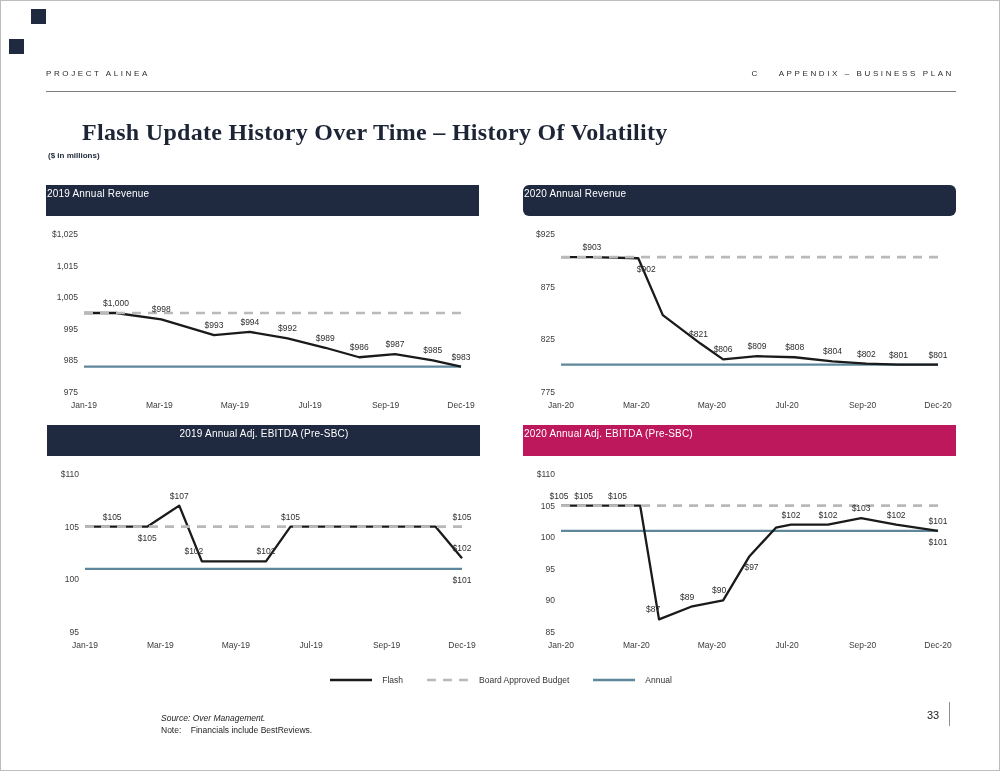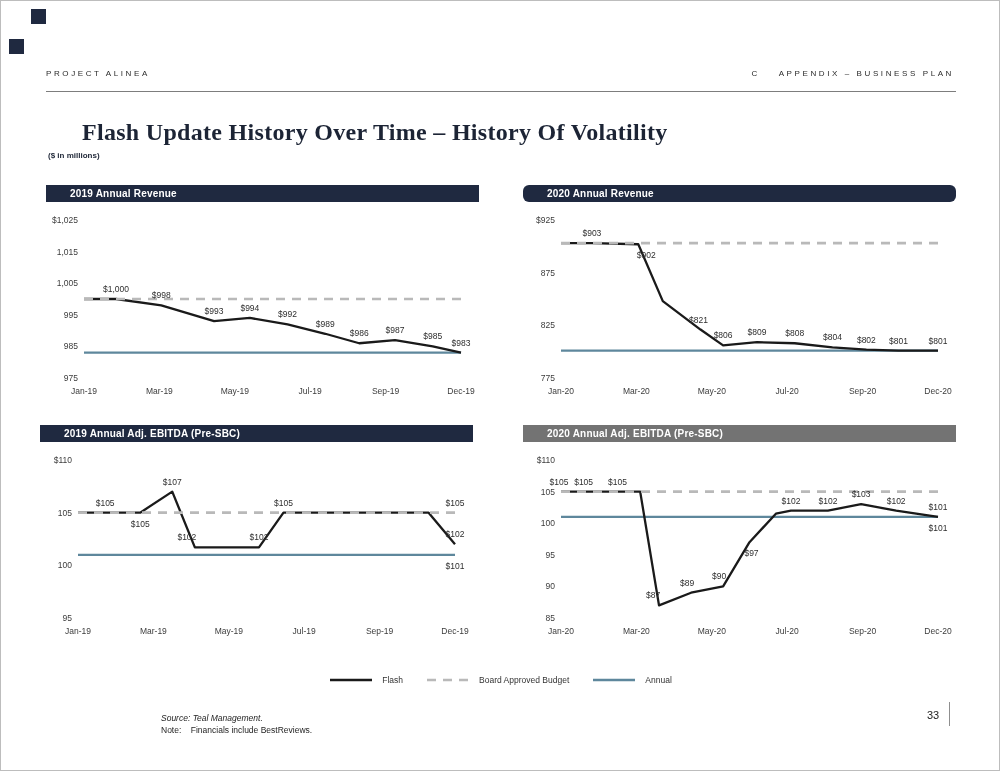--- a/index.html
+++ b/index.html
@@ -14,24 +14,24 @@
             color:#2a2a2a; }
   .topbar span { white-space:pre; }
   .rule { position:absolute; left:45px; width:910px; top:90px; border-top:1px solid #7d7d7d; }
   .title { position:absolute; left:45px; top:118px; font-family:"Liberation Serif", serif;
            font-size:24px; font-weight:bold; color:#1c2435; letter-spacing:0.3px;margin-left:36px; }
   .units { position:absolute; left:47px; top:150px; font-family:Liberation Sans, sans-serif;
            font-size:8px; font-weight:bold; color:#1c2435; }
   .card { position:absolute; width:433px; }
   #card0 { left:45px;  top:184px; }
   #card1 { left:522px; top:184px; }
-  #card2 { left:39px;  top:424px; }
+  #card2 { left:46px;  top:424px;text-align:center; }
   #card3 { left:522px; top:424px; }
-  .card-header { height:17px; line-height:17px; background:#1f2940; color:#ffffff;
-                 font-size:10px; font-weight:bold; padding-left:24px; letter-spacing:0.2px; }
+  .card-header { height:31px; line-height:17px; background:#1f2940; color:#ffffff;
+                 font-size:10px; font-weight:normal; padding-left:1px; letter-spacing:0.2px; }
   .card svg { display:block; margin-top:4px; }
   svg text.tick { font-size:8.5px; fill:#3c3c3c; font-family:"Liberation Sans", sans-serif; }
   svg text.pt   { font-size:8.5px; fill:#2e2e2e; font-family:"Liberation Sans", sans-serif; }
   .legend { position:absolute; left:0; right:0; top:674px; display:flex;
             justify-content:center; align-items:center; gap:22px; }
   .legend-item { display:flex; align-items:center; gap:8px; font-size:8.5px; color:#333; }
   .footnotes { position:absolute; left:160px; top:711px; font-size:8.5px; color:#1e1e1e; line-height:12px; }
   .src { font-style:italic; }
   .note { white-space:pre; }
   .page-num { position:absolute; left:926px; top:708px; font-size:11px; color:#222; }
@@ -132,21 +132,21 @@
         <text x="132.25" y="38.6" text-anchor="middle" class="pt">$107</text>
         <text x="146.87" y="94.42666666666663" text-anchor="middle" class="pt">$102</text>
         <text x="218.95999999999998" y="94.42666666666663" text-anchor="middle" class="pt">$102</text>
         <text x="243.465" y="59.66666666666666" text-anchor="middle" class="pt">$105</text>
         <text x="415" y="91.26666666666667" text-anchor="middle" class="pt">$102</text>
         <text x="415" y="59.66666666666666" text-anchor="middle" class="pt">$105</text>
         <text x="415" y="122.8" text-anchor="middle" class="pt">$101</text>
       </svg>
     </div>
   <div class="card" id="card3">
-    <div class="card-header" style="background: #737373;">2020 Annual Adj. EBITDA (Pre-SBC)</div>
+    <div class="card-header" style="background: #be185d;">2020 Annual Adj. EBITDA (Pre-SBC)</div>
   <svg width="433" height="198">
         <text x="32" y="17" text-anchor="end" class="tick">$110</text>
         <text x="32" y="48.6" text-anchor="end" class="tick">105</text>
         <text x="32" y="80.2" text-anchor="end" class="tick">100</text>
         <text x="32" y="111.8" text-anchor="end" class="tick">95</text>
         <text x="32" y="143.4" text-anchor="end" class="tick">90</text>
         <text x="32" y="175" text-anchor="end" class="tick">85</text>
         <text x="38" y="188" text-anchor="middle" class="tick">Jan-20</text>
         <text x="113.4" y="188" text-anchor="middle" class="tick">Mar-20</text>
         <text x="188.8" y="188" text-anchor="middle" class="tick">May-20</text>
@@ -187,18 +187,18 @@
       </div>
       <div class="legend-item">
         <svg width="46" height="8">
           <line x1="2" x2="44" y1="4" y2="4" stroke="#5e879c" stroke-width="2.3"></line>
         </svg>
         <span>Annual</span>
       </div>
     </div>
 
   <div class="footnotes">
-    <div class="src">Source: Teal Management.</div>
+    <div class="src">Source: Over Management.</div>
     <div class="note">Note:    Financials include BestReviews.</div>
   </div>
   <div class="page-num">33</div>
   <div class="page-sep"></div>
 </div>
 
 </body></html>

